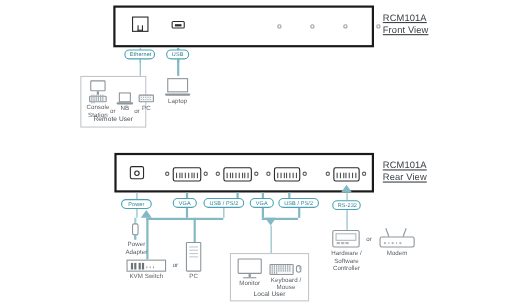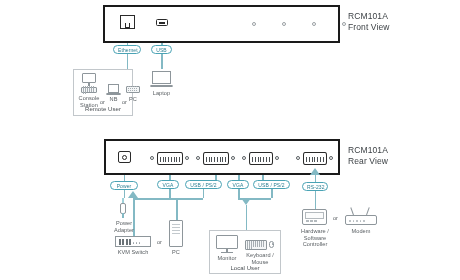--- a/index.html
+++ b/index.html
@@ -20,20 +20,21 @@
   }
 
   
   .view-title{
     position:absolute;
     font-size:8.5px;
     line-height:10.5px;
     color:#3d4246;
     white-space:pre-line;
     letter-spacing:.1px;
+    text-decoration:underline;
   }
 
   
   .rj45{
     position:absolute;
     width:15px;height:14px;
     border:1.6px solid #2a2a2a;
     box-sizing:border-box;
     background:#fff;
   }

